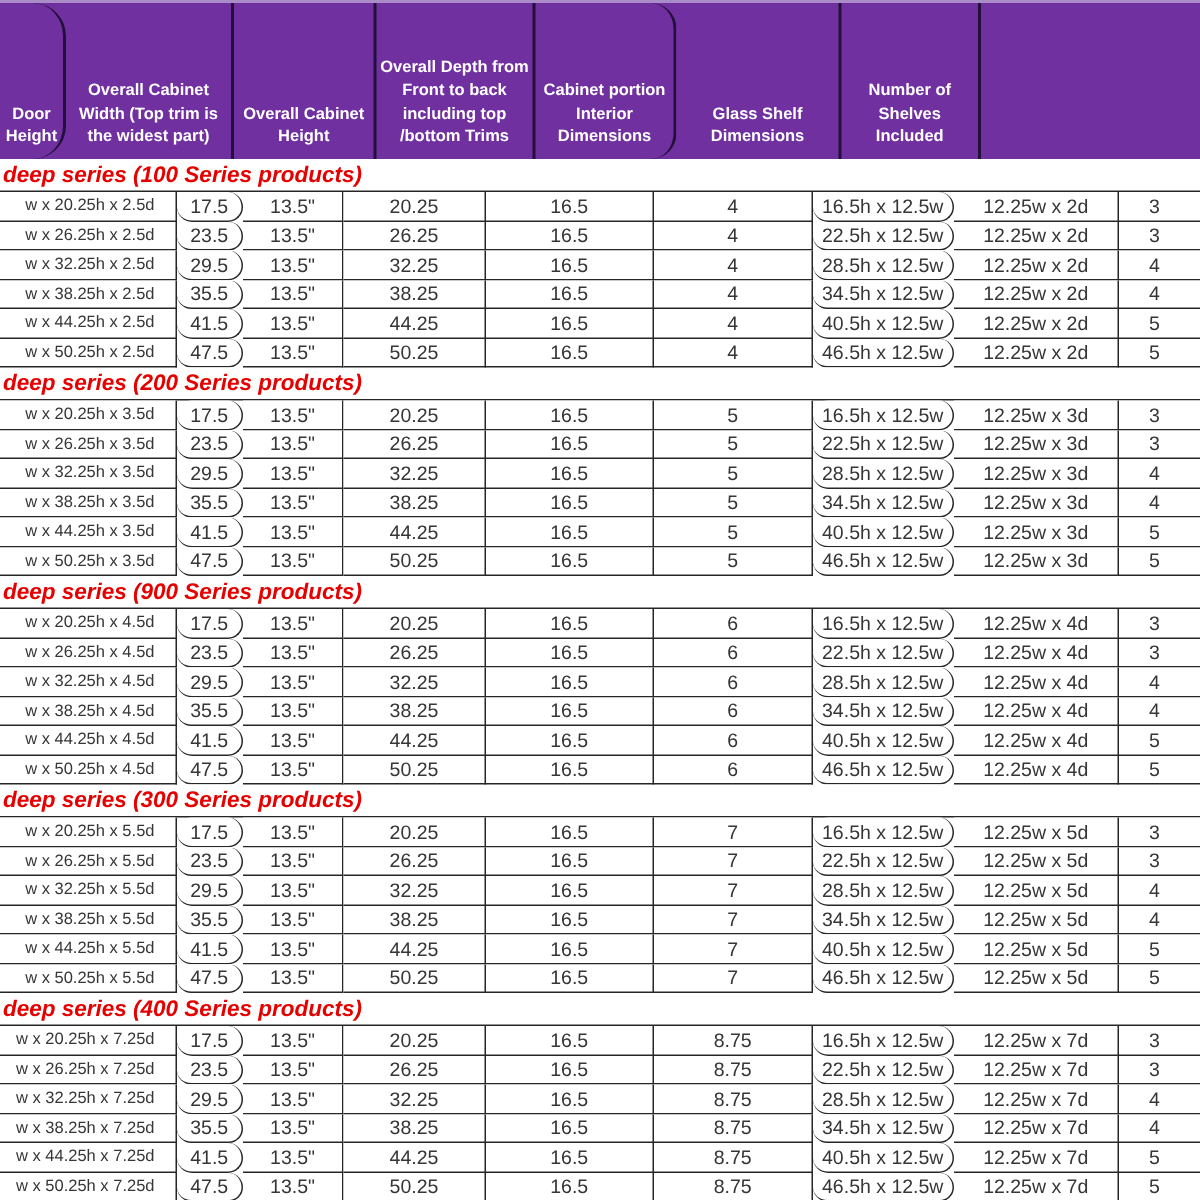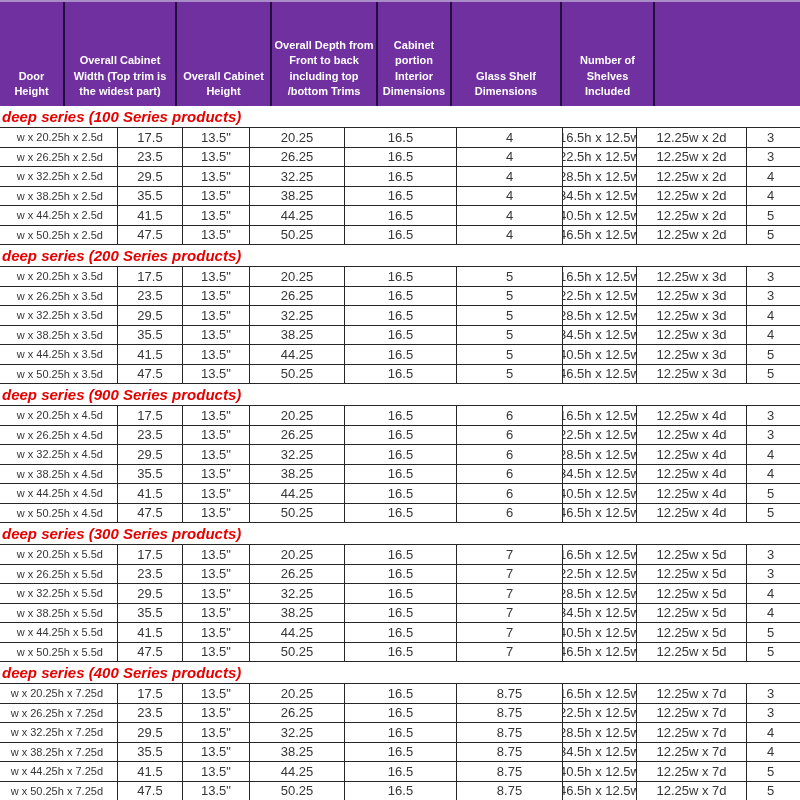--- a/index.html
+++ b/index.html
@@ -24,26 +24,26 @@
     display:flex;flex-direction:column;
     justify-content:flex-end;align-items:center;
     text-align:center;
     color:#ffffff;font-weight:bold;
     font-size:11px;line-height:1.38;
     padding:0 2px 7px 2px;
     border-right:2px solid #22103a;
   }
   
   .c0{width:118px;}
-  .c1{width:65px;}
+  .c1{width:44px;border-radius:23px;}
   .c2{width:67px;}
   .c3{width:95px;}
   .c4{width:112px;}
   .c5{width:106px;}
-  .c6{width:74px;}
+  .c6{width:94px;border-radius:17px;}
   .c7{width:110px;}
   .c8{width:93px;}
   
   .section-title{
     height:21px;
     display:flex;align-items:center;
     padding-left:2px;
     color:#e60000;
     font-weight:bold;font-style:italic;
     font-size:15px;

